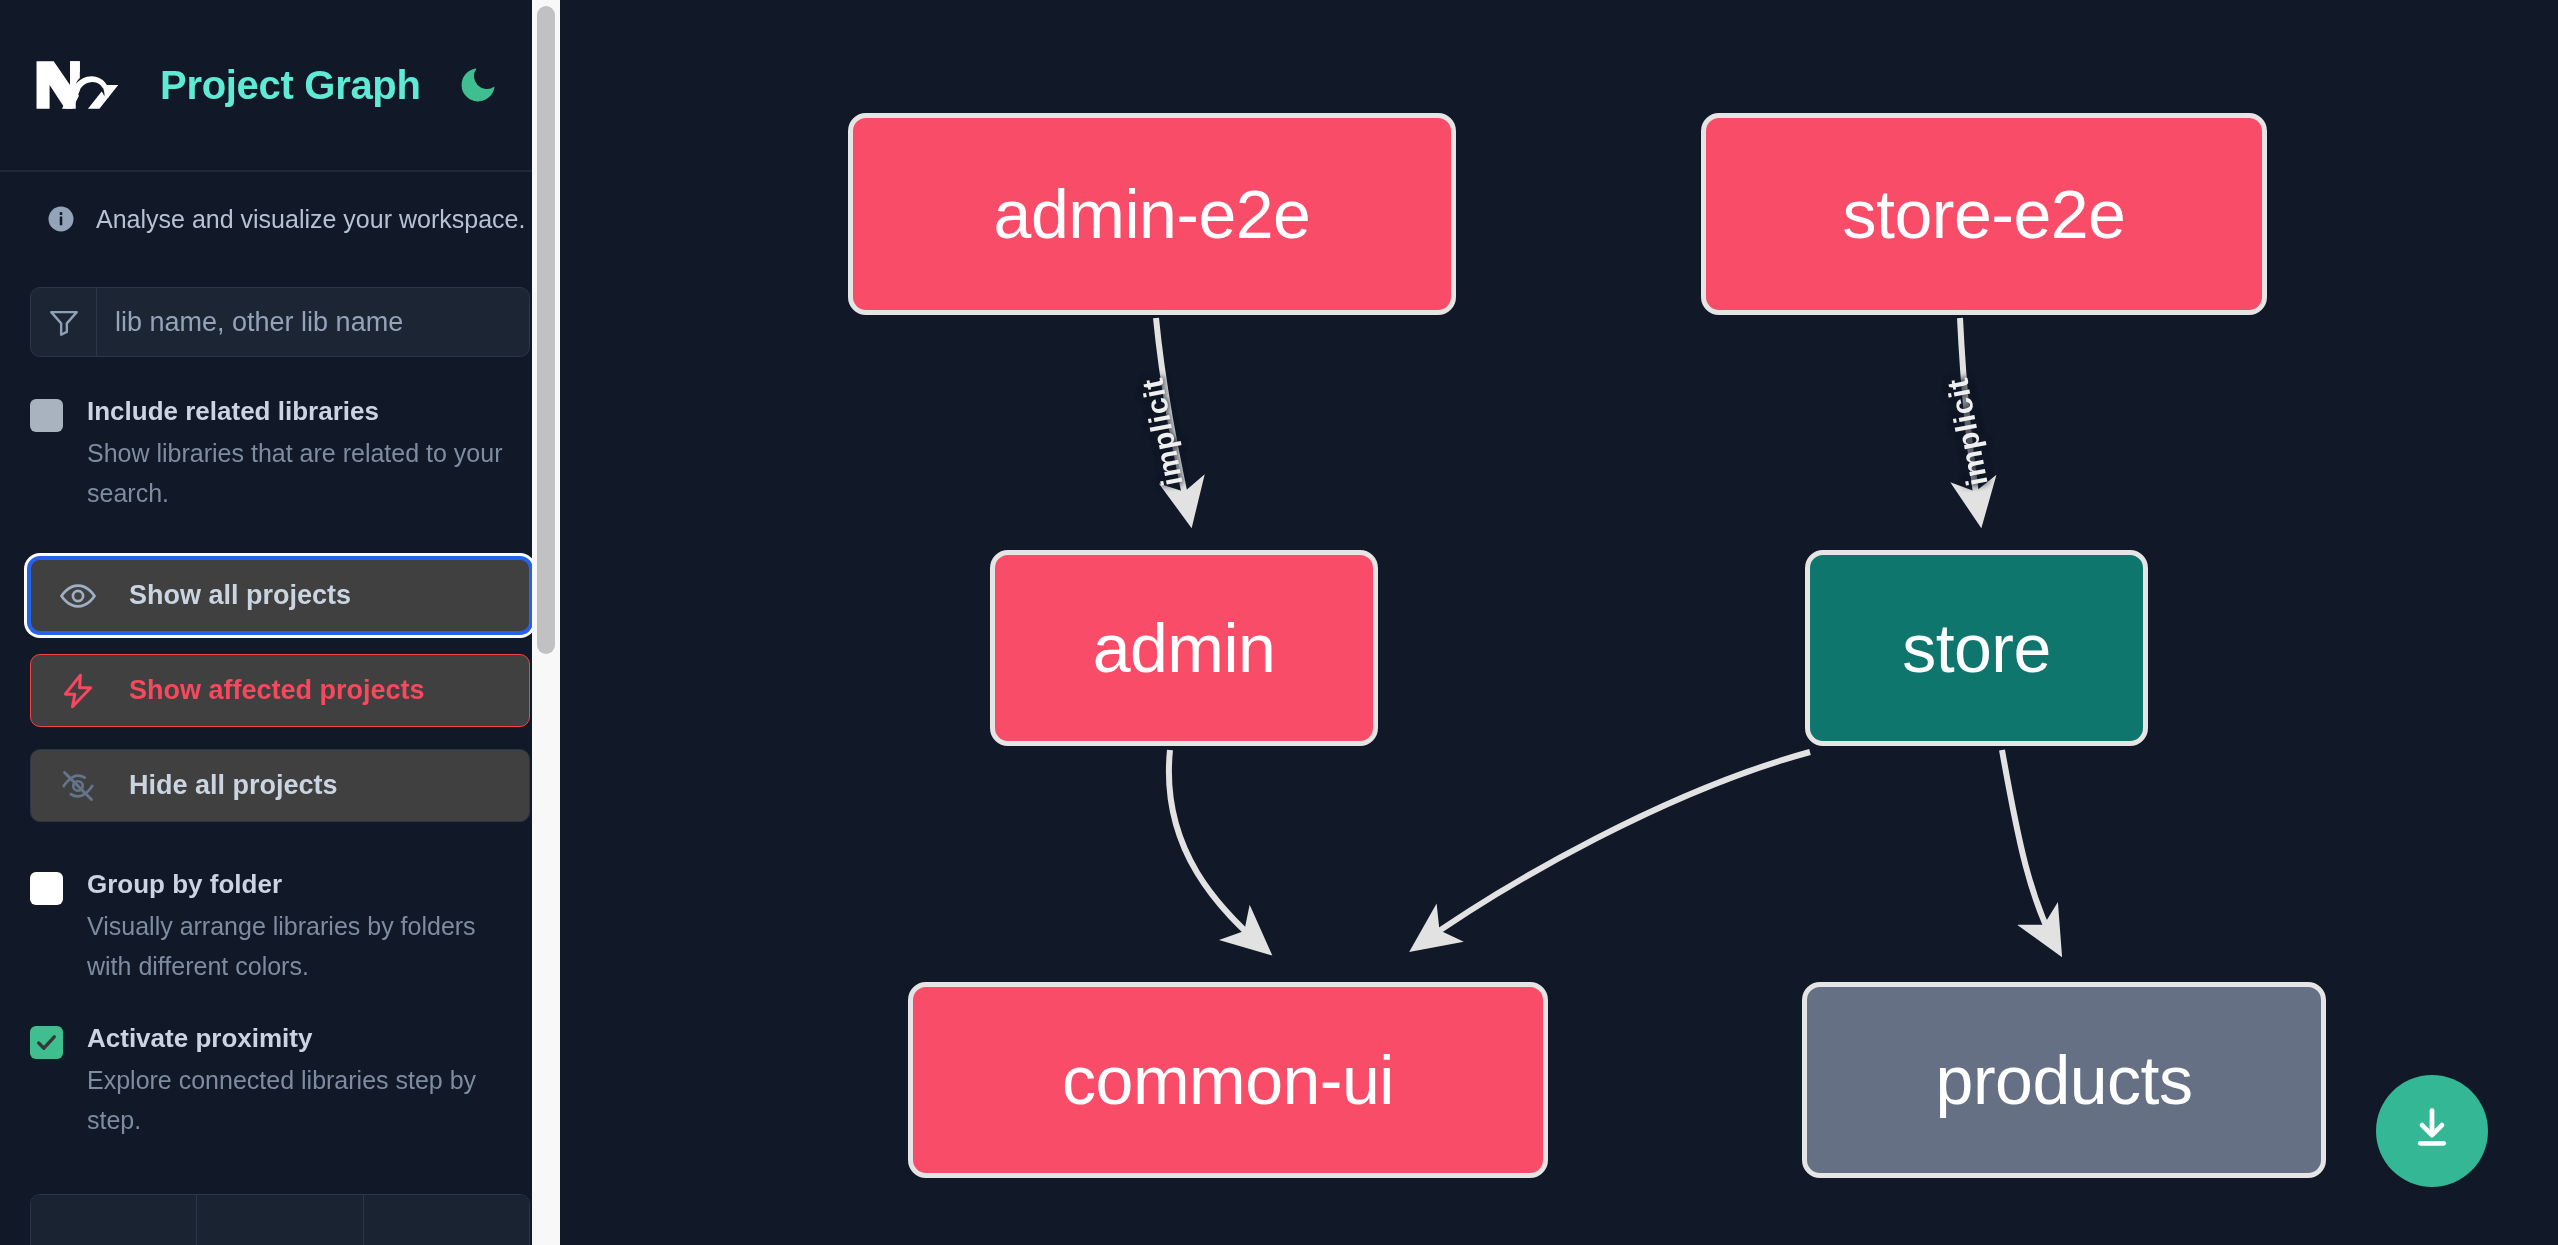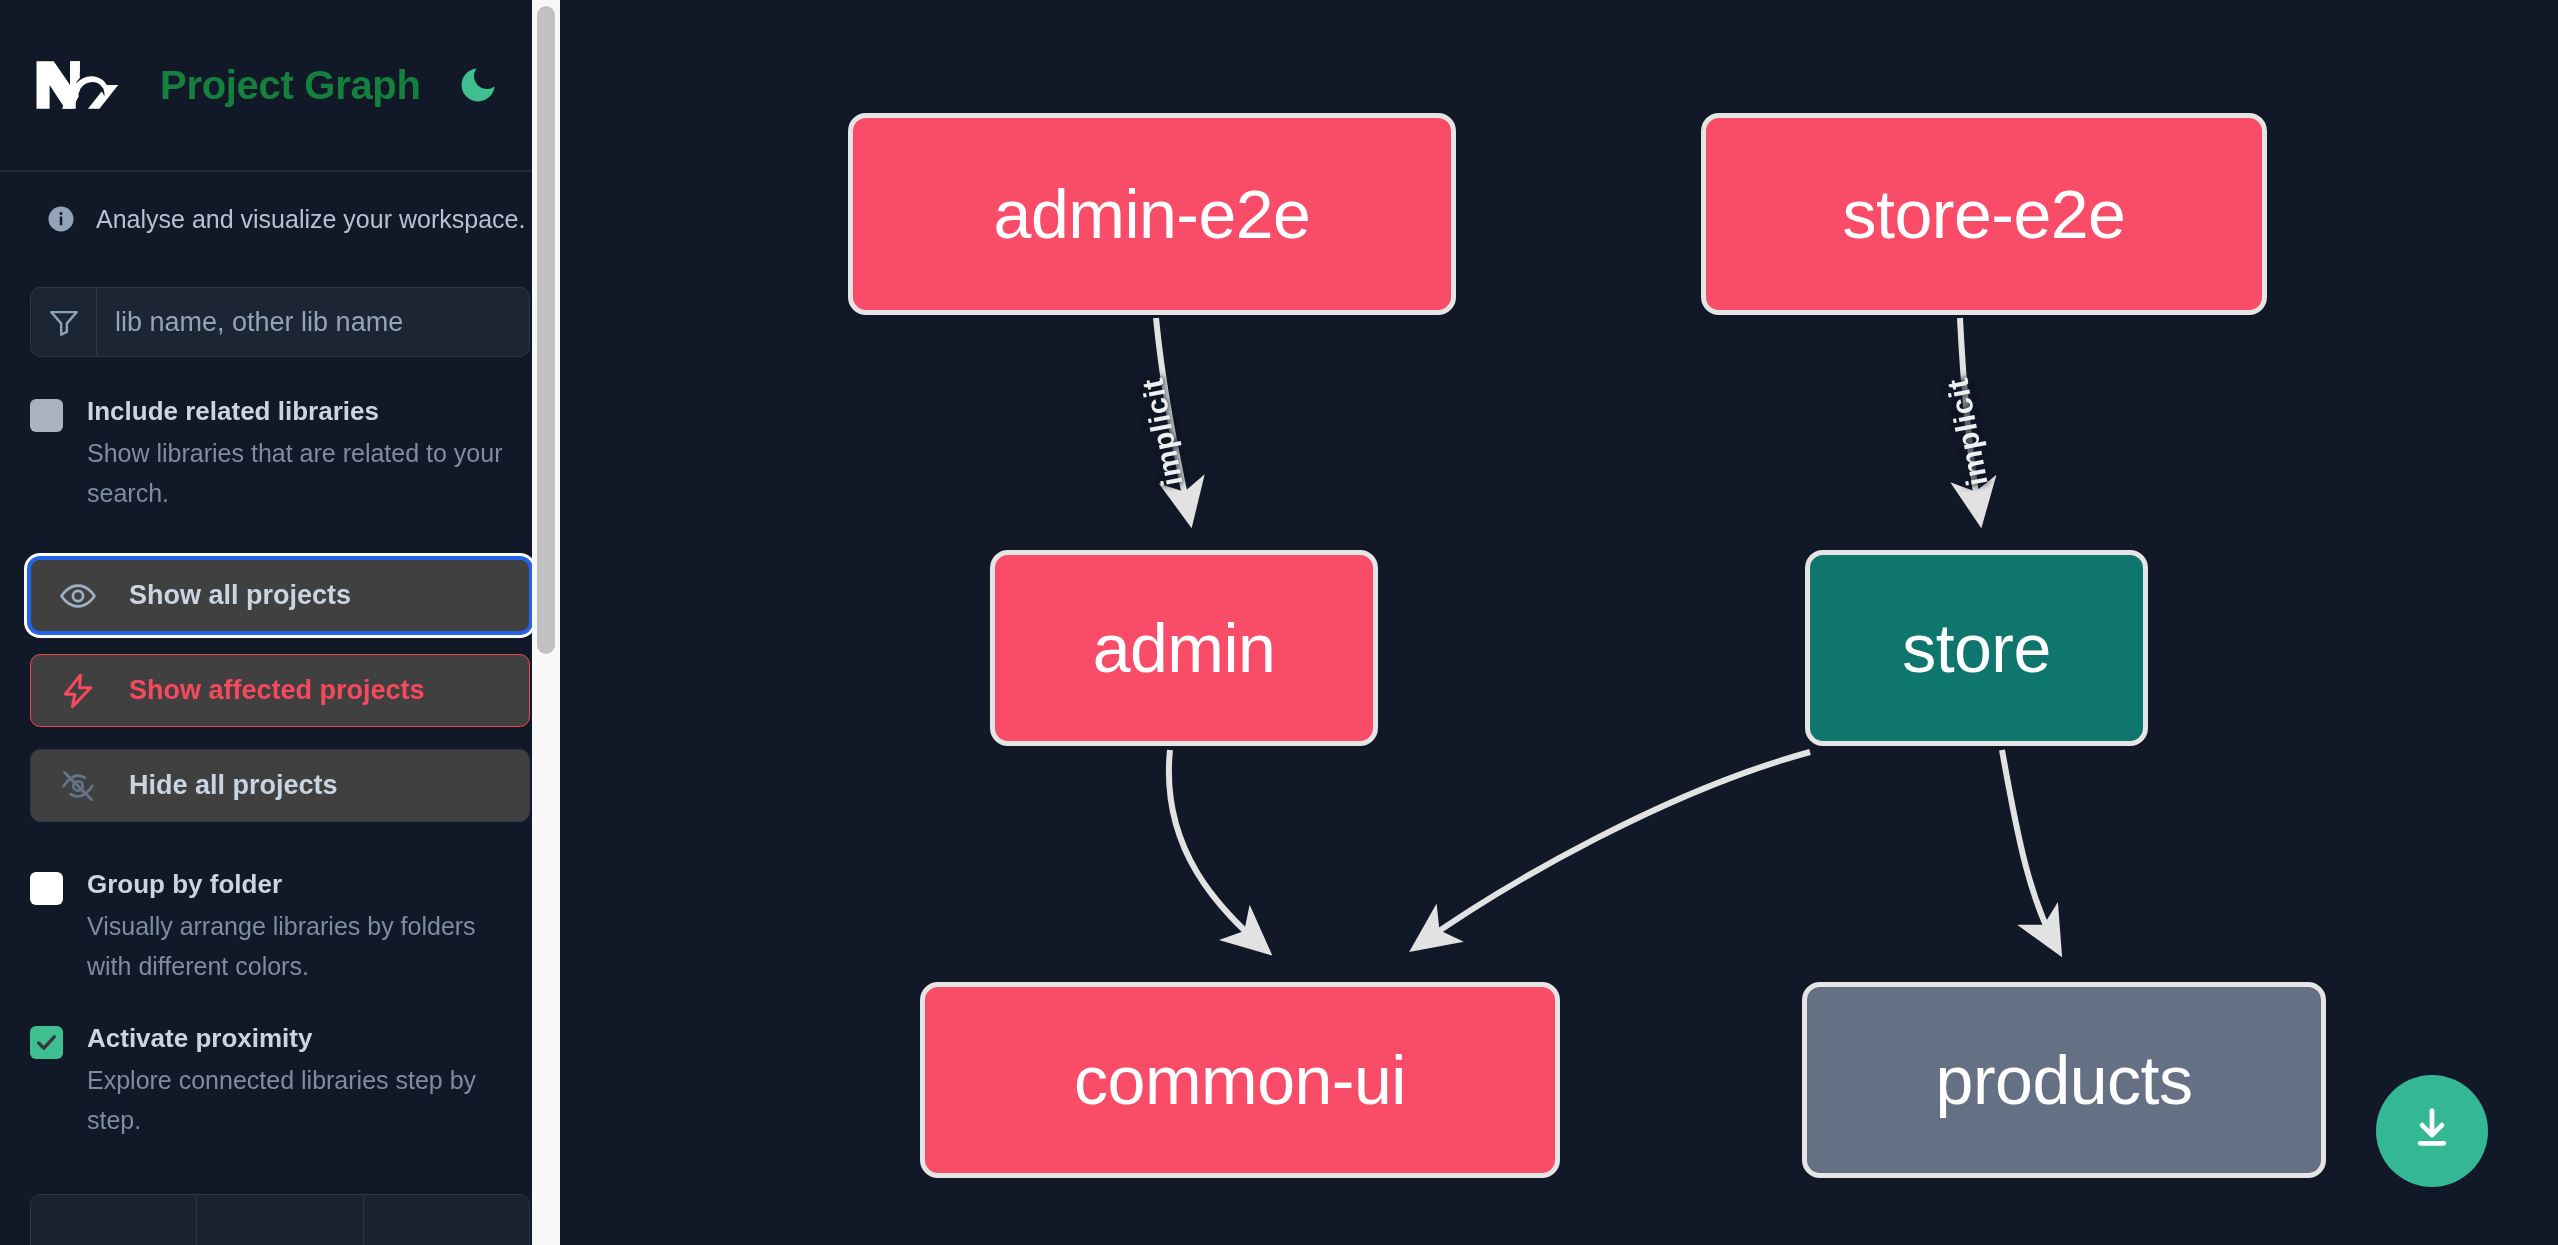--- a/index.html
+++ b/index.html
@@ -23,21 +23,21 @@
 
   .sb-header {
     height: 172px;
     display: flex; align-items: center;
     padding-left: 30px;
     border-bottom: 2px solid #1F2937;
   }
   .nx-logo { width: 98px; height: 62px; flex: 0 0 98px; }
   .app-title {
     margin-left: 32px;
-    color: #15803d;
+    color: #5eead4;
     font-size: 40px;
     font-weight: 700;
     letter-spacing: -0.3px;
     white-space: nowrap;
   }
   .moon-btn {
     margin-left: 34px;
     width: 46px; height: 46px;
     display: flex; align-items: center; justify-content: center;
     cursor: pointer;
@@ -350,21 +350,21 @@
     </div>
 
     <div class="node" style="left:430px; top:550px; width:388px; height:196px; background:#F94C68;">
       <span class="node-label">admin</span>
     </div>
 
     <div class="node" style="left:1245px; top:550px; width:343px; height:196px; background:#0f766e;">
       <span class="node-label">store</span>
     </div>
 
-    <div class="node" style="left:360px; top:982px; width:640px; height:196px; background:#F94C68;">
+    <div class="node" style="left:348px; top:982px; width:640px; height:196px; background:#F94C68;">
       <span class="node-label">common-ui</span>
     </div>
 
     <div class="node" style="left:1242px; top:982px; width:524px; height:196px; background:#667084;">
       <span class="node-label">products</span>
     </div>
 
     <div class="edge-label" style="left:548px; top:415px; transform:rotate(-101deg);">implicit</div>
     <div class="edge-label" style="left:1353px; top:415px; transform:rotate(-101deg);">implicit</div>
 

